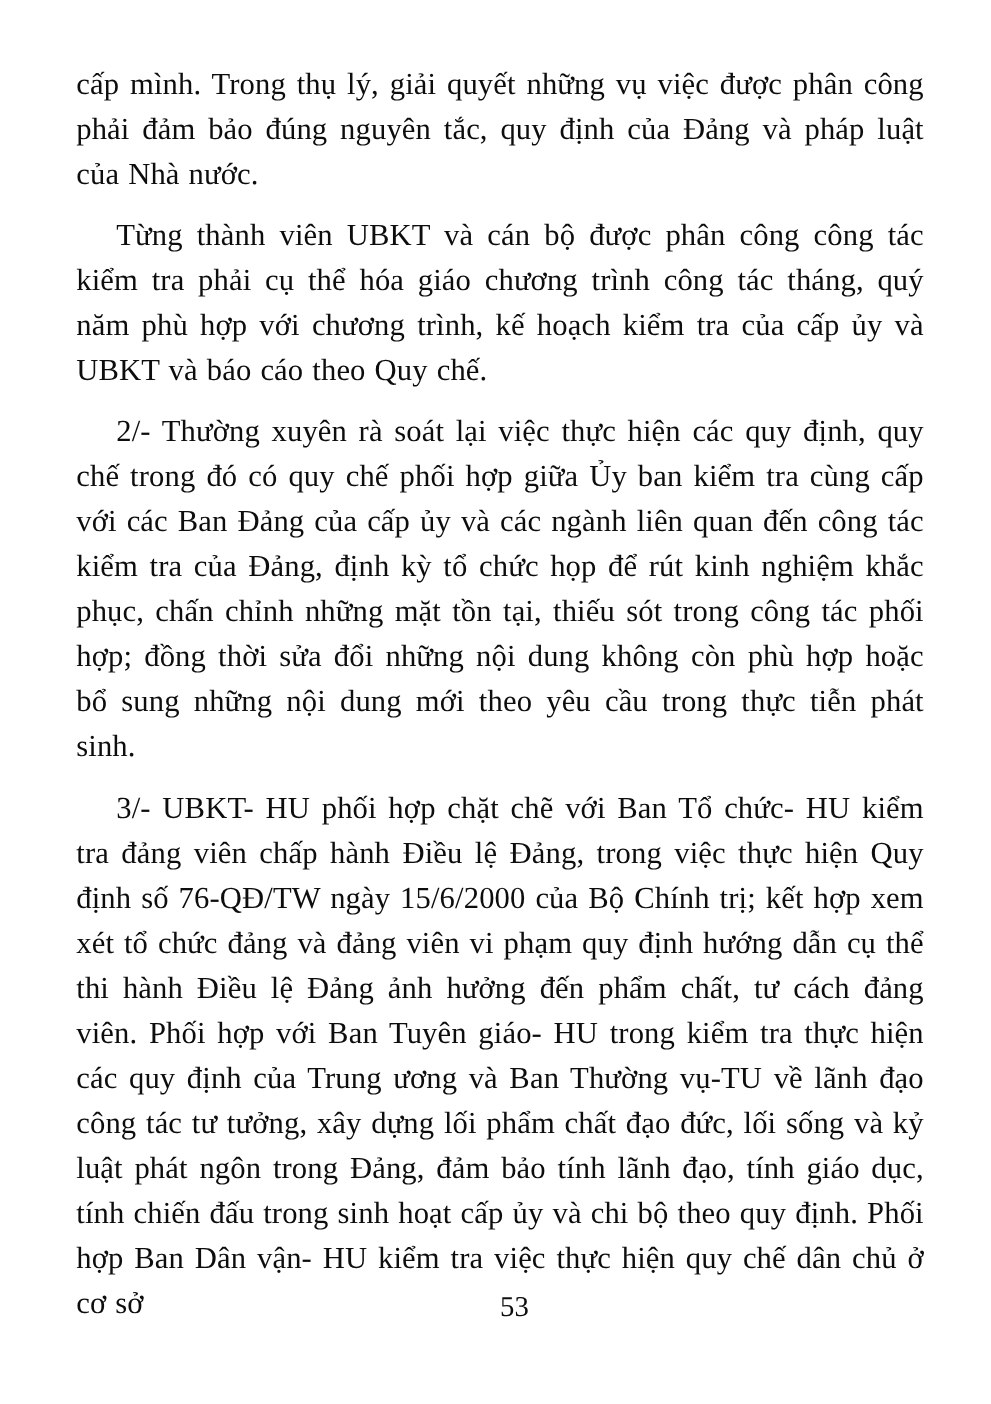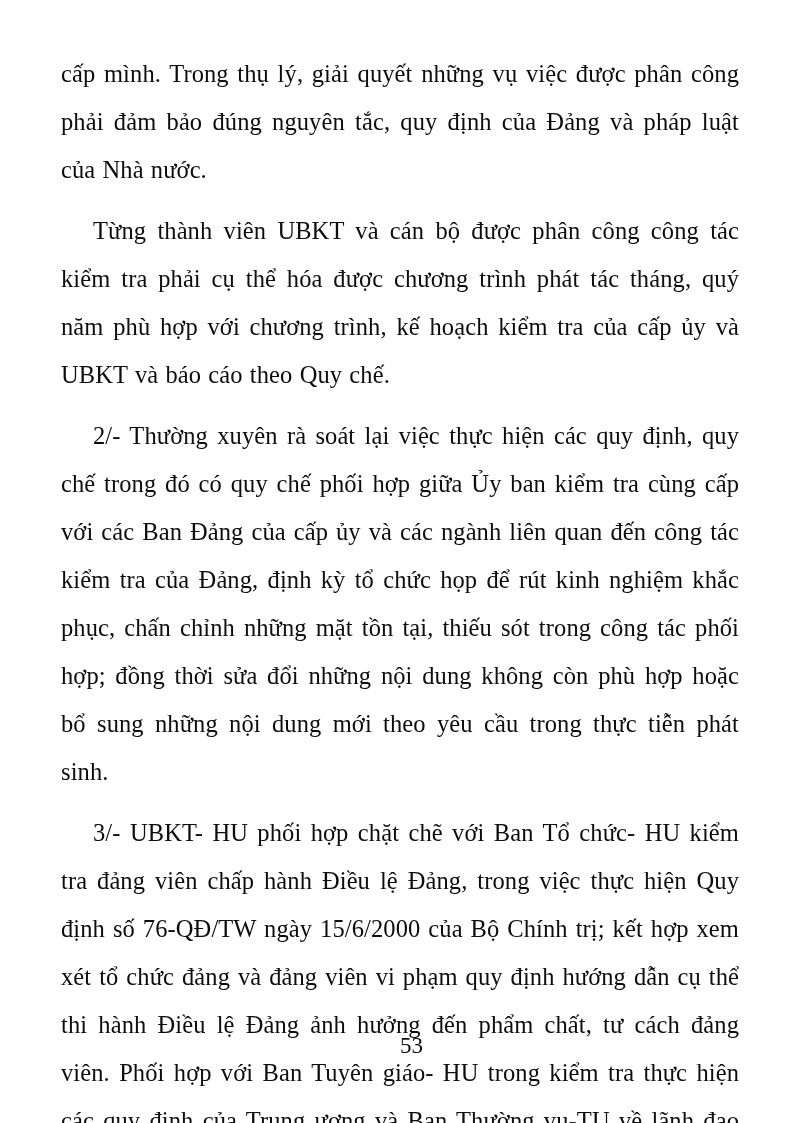--- a/index.html
+++ b/index.html
@@ -19,21 +19,21 @@
   }
   .text-block {
     position: absolute;
     left: 61px;
     top: 50px;
     width: 678px;
   }
   .para {
     margin: 0 0 13px 0;
     font-size: 24.5px;
-    line-height: 48px;
+    line-height: 36px;
     text-align: justify;
     text-indent: 32px;
     font-weight: 500;
     letter-spacing: 0.1px;
     word-spacing: 1px;
   }
   .para.no-indent {
     text-indent: 0;
   }
   .page-footer {
@@ -49,21 +49,21 @@
     font-weight: 500;
     color: #0d0d0d;
   }
 </style>
 </head>
 <body>
 
 <div class="page">
   <div class="text-block">
     <p class="para no-indent">cấp mình. Trong thụ lý, giải quyết những vụ việc được phân công phải đảm bảo đúng nguyên tắc, quy định của Đảng và pháp luật của Nhà nước.</p>
-    <p class="para">Từng thành viên UBKT và cán bộ được phân công công tác kiểm tra phải cụ thể hóa được chương trình phát tác tháng, quý năm phù hợp với chương trình, kế hoạch kiểm tra của cấp ủy và UBKT và báo cáo theo Quy chế.</p>
+    <p class="para">Từng thành viên UBKT và cán bộ được phân công công tác kiểm tra phải cụ thể hóa giáo chương trình công tác tháng, quý năm phù hợp với chương trình, kế hoạch kiểm tra của cấp ủy và UBKT và báo cáo theo Quy chế.</p>
     <p class="para">2/- Thường xuyên rà soát lại việc thực hiện các quy định, quy chế trong đó có quy chế phối hợp giữa Ủy ban kiểm tra cùng cấp với các Ban Đảng của cấp ủy và các ngành liên quan đến công tác kiểm tra của Đảng, định kỳ tổ chức họp để rút kinh nghiệm khắc phục, chấn chỉnh những mặt tồn tại, thiếu sót trong công tác phối hợp; đồng thời sửa đổi những nội dung không còn phù hợp hoặc bổ sung những nội dung mới theo yêu cầu trong thực tiễn phát sinh.</p>
     <p class="para">3/- UBKT- HU phối hợp chặt chẽ với Ban Tổ chức- HU kiểm tra đảng viên chấp hành Điều lệ Đảng, trong việc thực hiện Quy định số 76-QĐ/TW ngày 15/6/2000 của Bộ Chính trị; kết hợp xem xét tổ chức đảng và đảng viên vi phạm quy định hướng dẫn cụ thể thi hành Điều lệ Đảng ảnh hưởng đến phẩm chất, tư cách đảng viên. Phối hợp với Ban Tuyên giáo- HU trong kiểm tra thực hiện các quy định của Trung ương và Ban Thường vụ-TU về lãnh đạo công tác tư tưởng, xây dựng lối phẩm chất đạo đức, lối sống và kỷ luật phát ngôn trong Đảng, đảm bảo tính lãnh đạo, tính giáo dục, tính chiến đấu trong sinh hoạt cấp ủy và chi bộ theo quy định. Phối hợp Ban Dân vận- HU kiểm tra việc thực hiện quy chế dân chủ ở cơ sở</p>
   </div>
 
   <div class="page-footer">
     <span class="page-number">53</span>
   </div>
 </div>
 
 </body></html>

